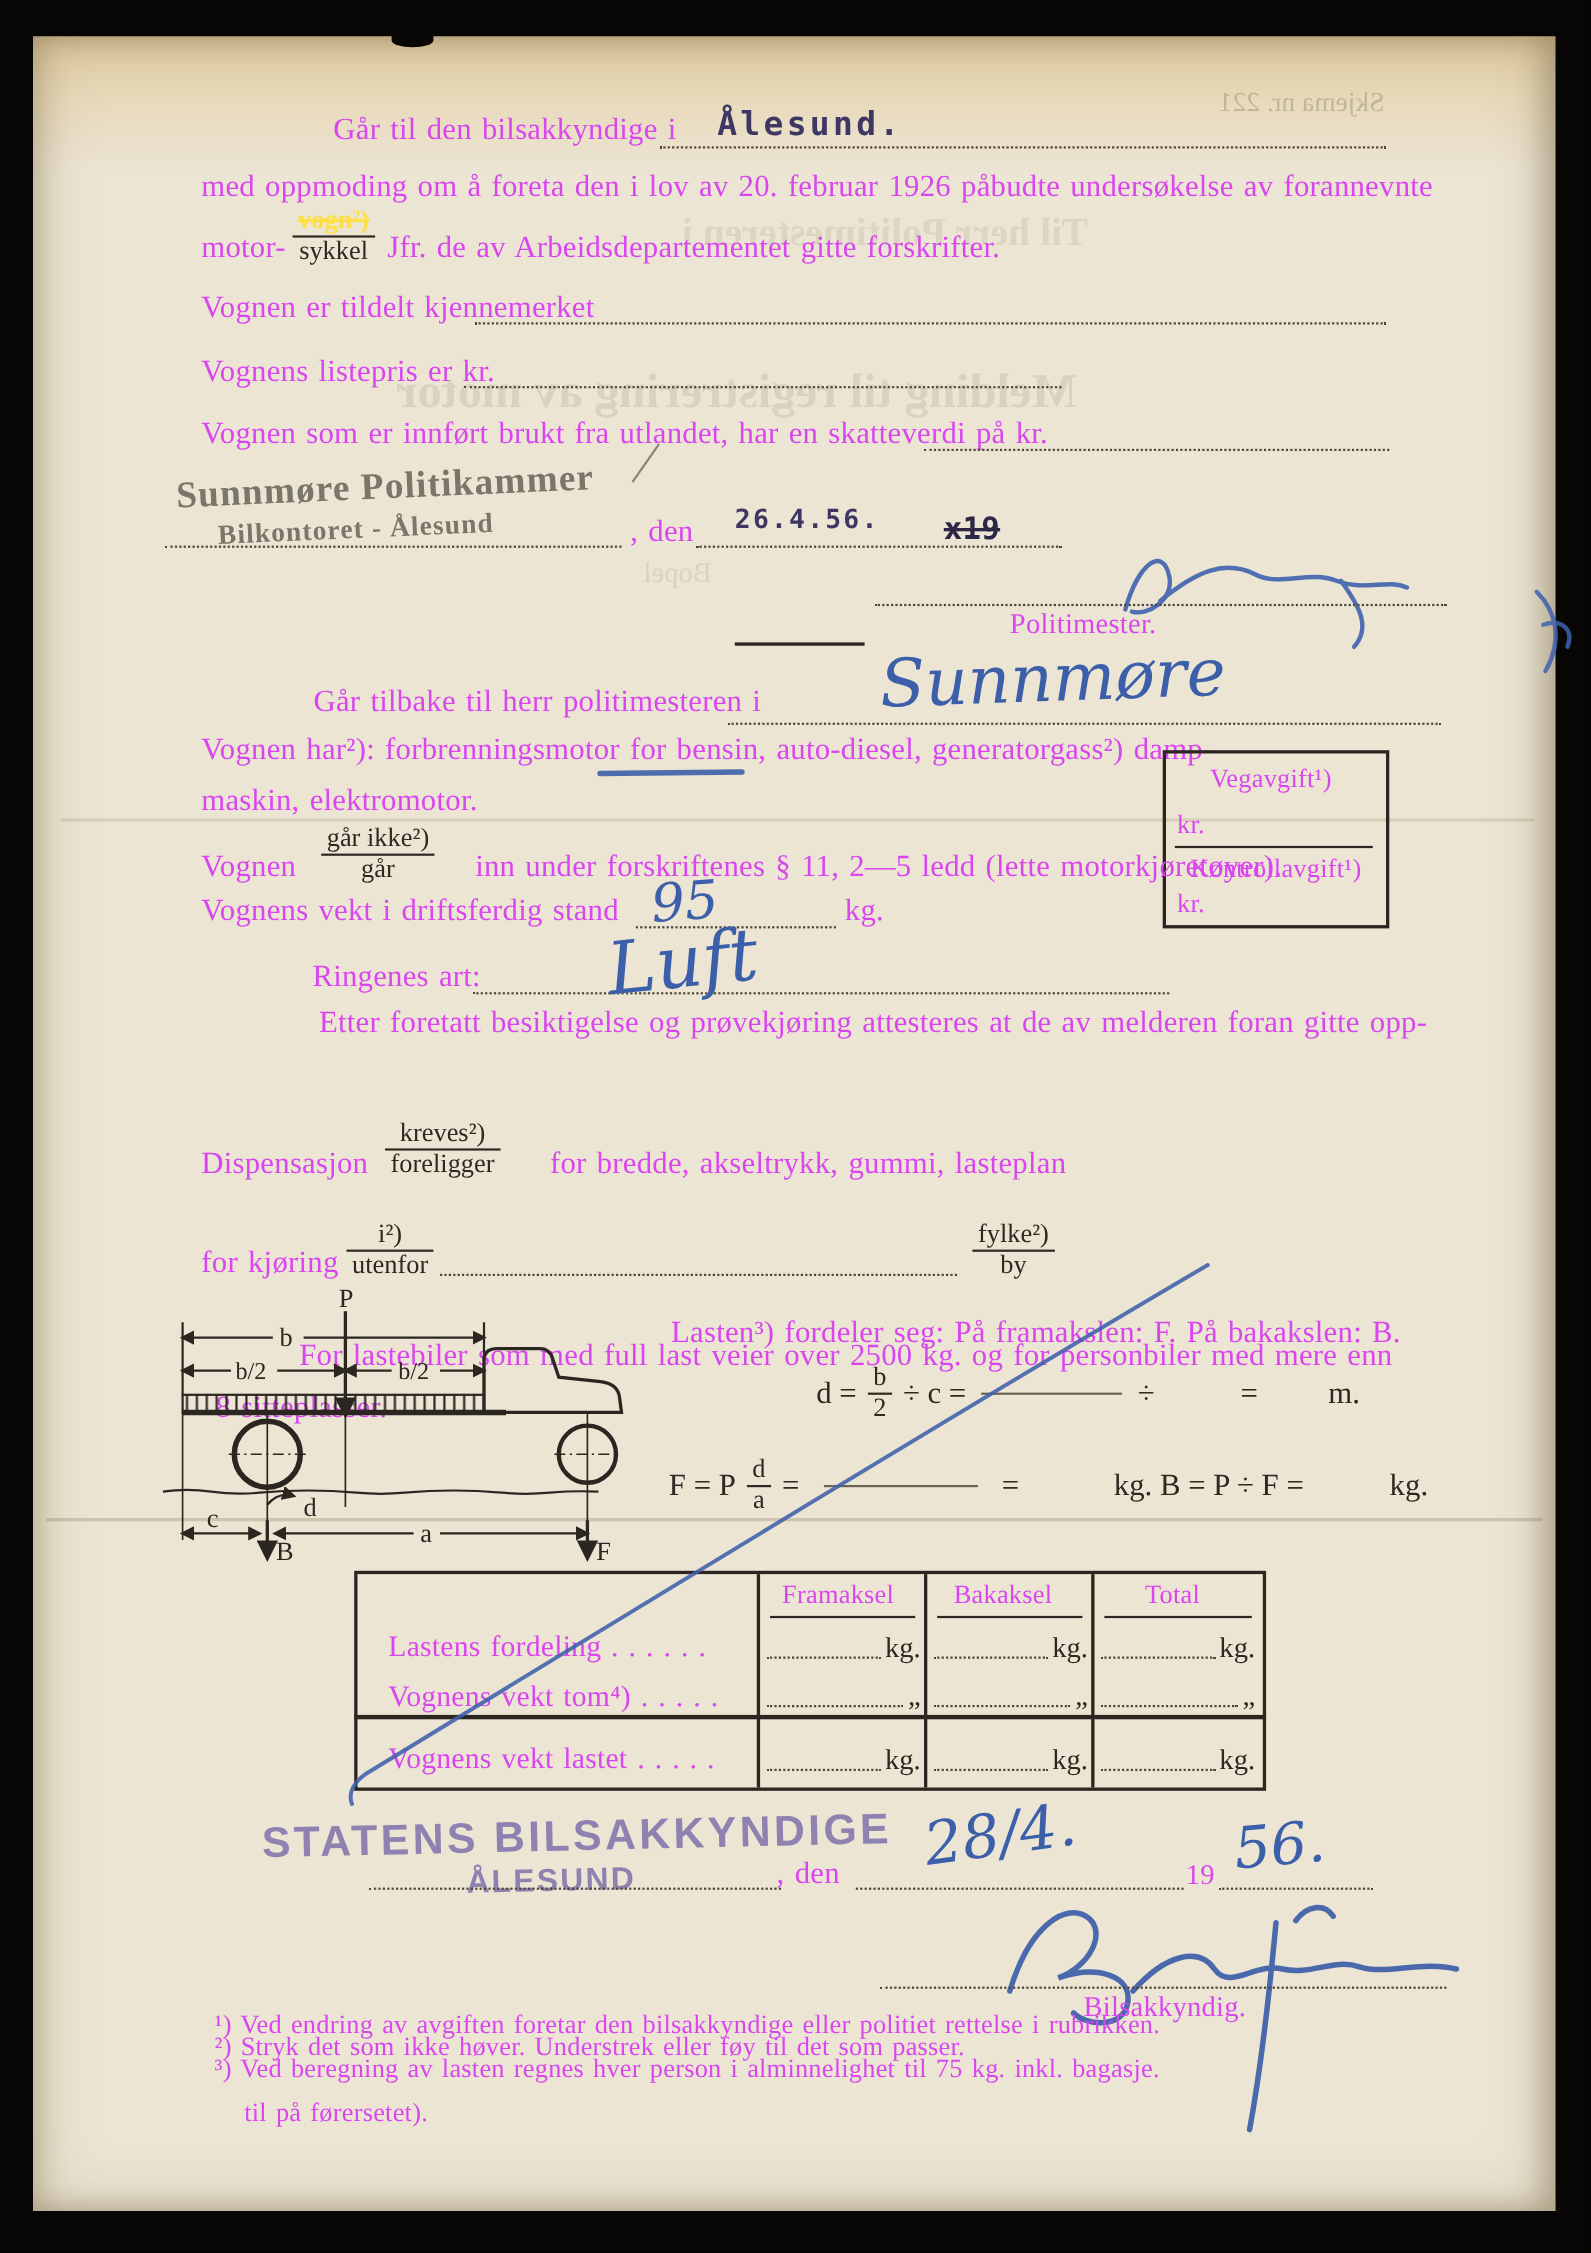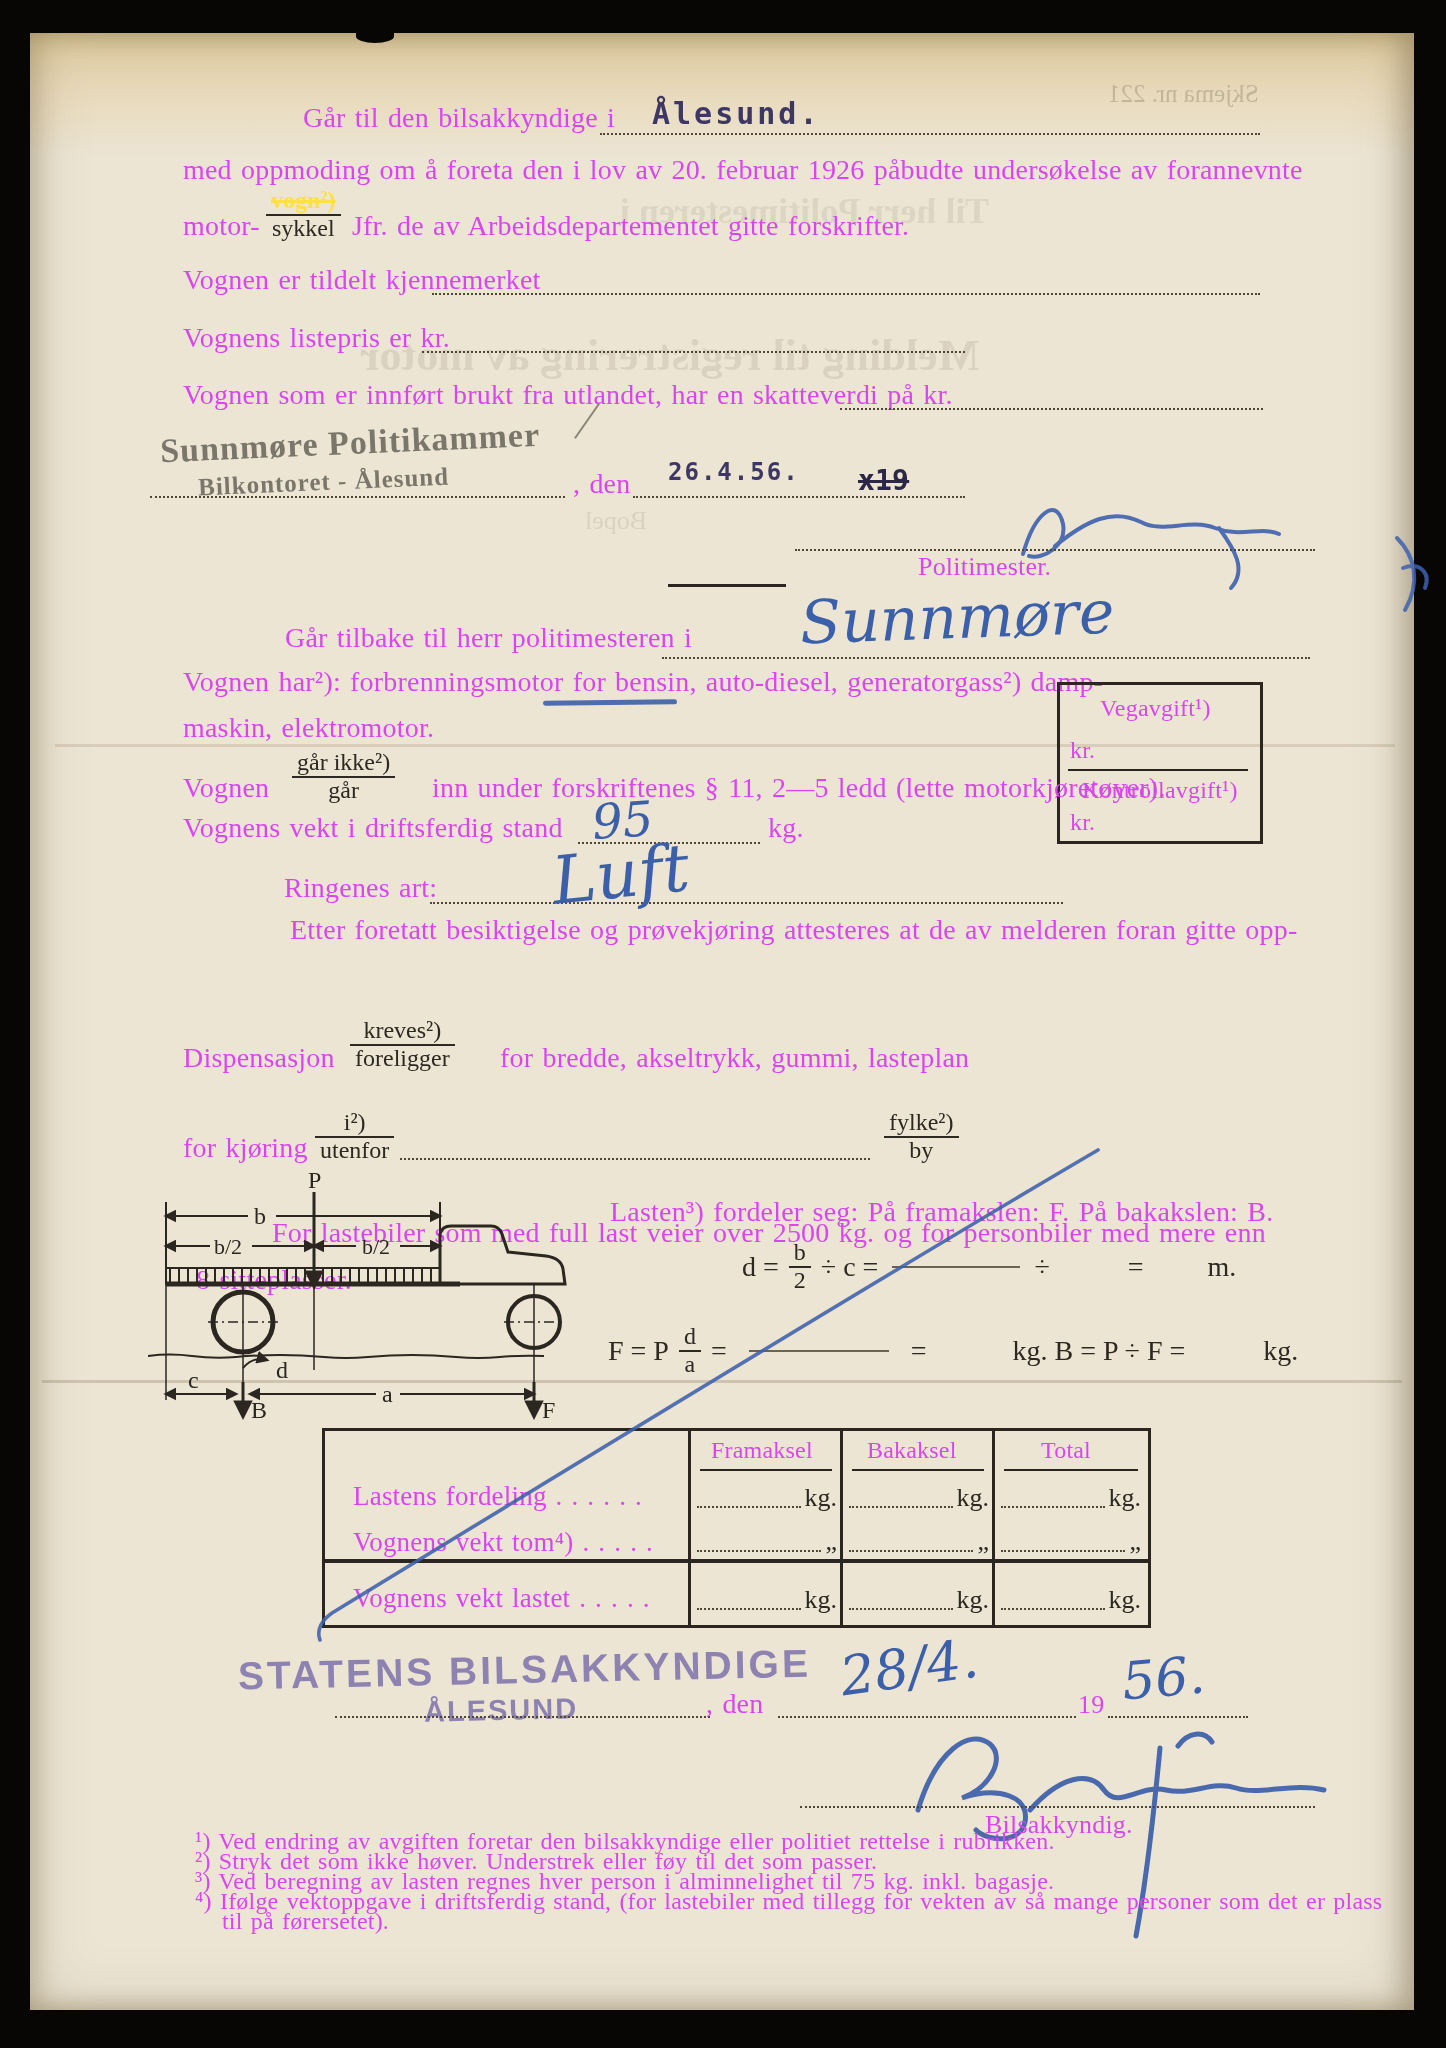--- a/index.html
+++ b/index.html
@@ -297,19 +297,18 @@
       <path d="M282,56 C276,120 268,190 258,244"></path>
       <path d="M300,54 C310,40 326,38 334,50"></path>
     </g>
   </svg>
   <div class="dots" style="left:800px;top:1806px;width:515px;"></div>
   <div class="t" style="left:985px;top:1810px;font-size:26px;">Bilsakkyndig.</div>
 
   <div class="t" style="left:195px;top:1848px;font-size:24px;">²) Stryk det som ikke høver.  Understrek eller føy til det som passer.</div>
   <div class="t" style="left:195px;top:1828px;font-size:24px;">¹) Ved endring av avgiften foretar den bilsakkyndige eller politiet rettelse i rubrikken.</div>
   <div class="t" style="left:195px;top:1868px;font-size:24px;">³) Ved beregning av lasten regnes hver person i alminnelighet til 75 kg. inkl. bagasje.</div>
-  <div class="t" style="left:195px;top:1888px;font-size:24px;">⁴) Ifølge vektoppgave i driftsferdig stand, (for lastebiler med tillegg for vekten av så mange personer som det er plass</div>
   <div class="t" style="left:222px;top:1908px;font-size:24px;">til på førersetet).</div>
 
   <svg style="position:absolute;left:0;top:0;pointer-events:none;" width="1446" height="2048" viewBox="0 0 1446 2048">
     <path d="M320,1640 C316,1630 322,1620 332,1613 C520,1498 900,1266 1098,1150" fill="none" stroke="#3d60ab" stroke-width="3.6" stroke-linecap="round" opacity=".88"></path>
   </svg>
 </div>
 
 </body></html>

